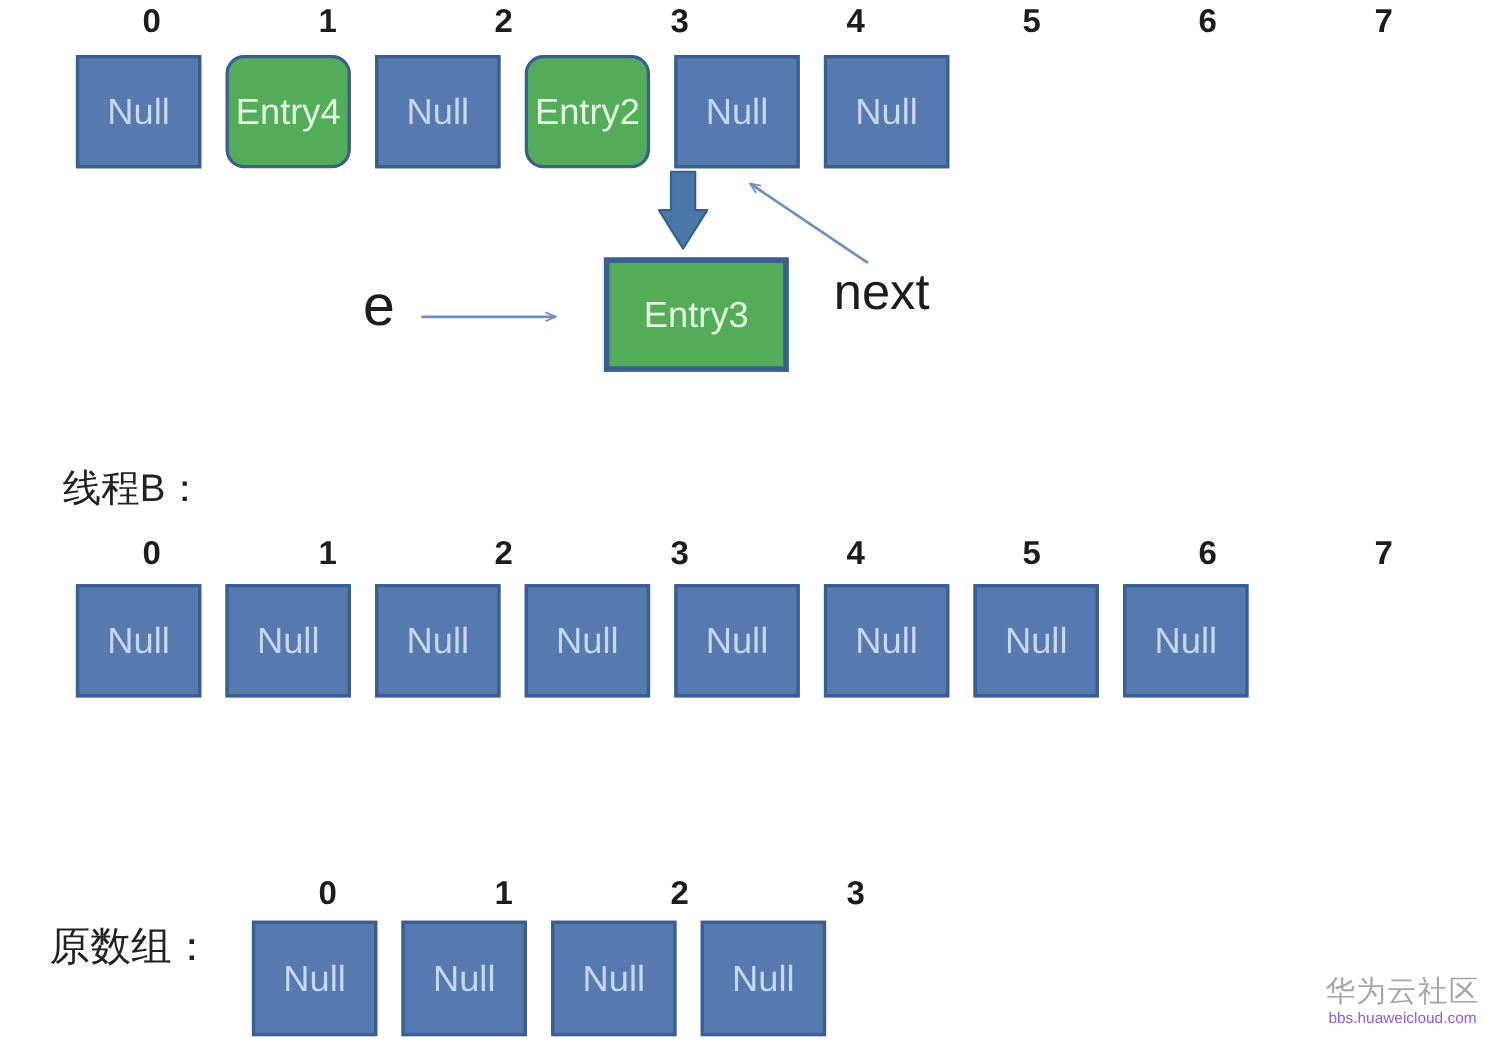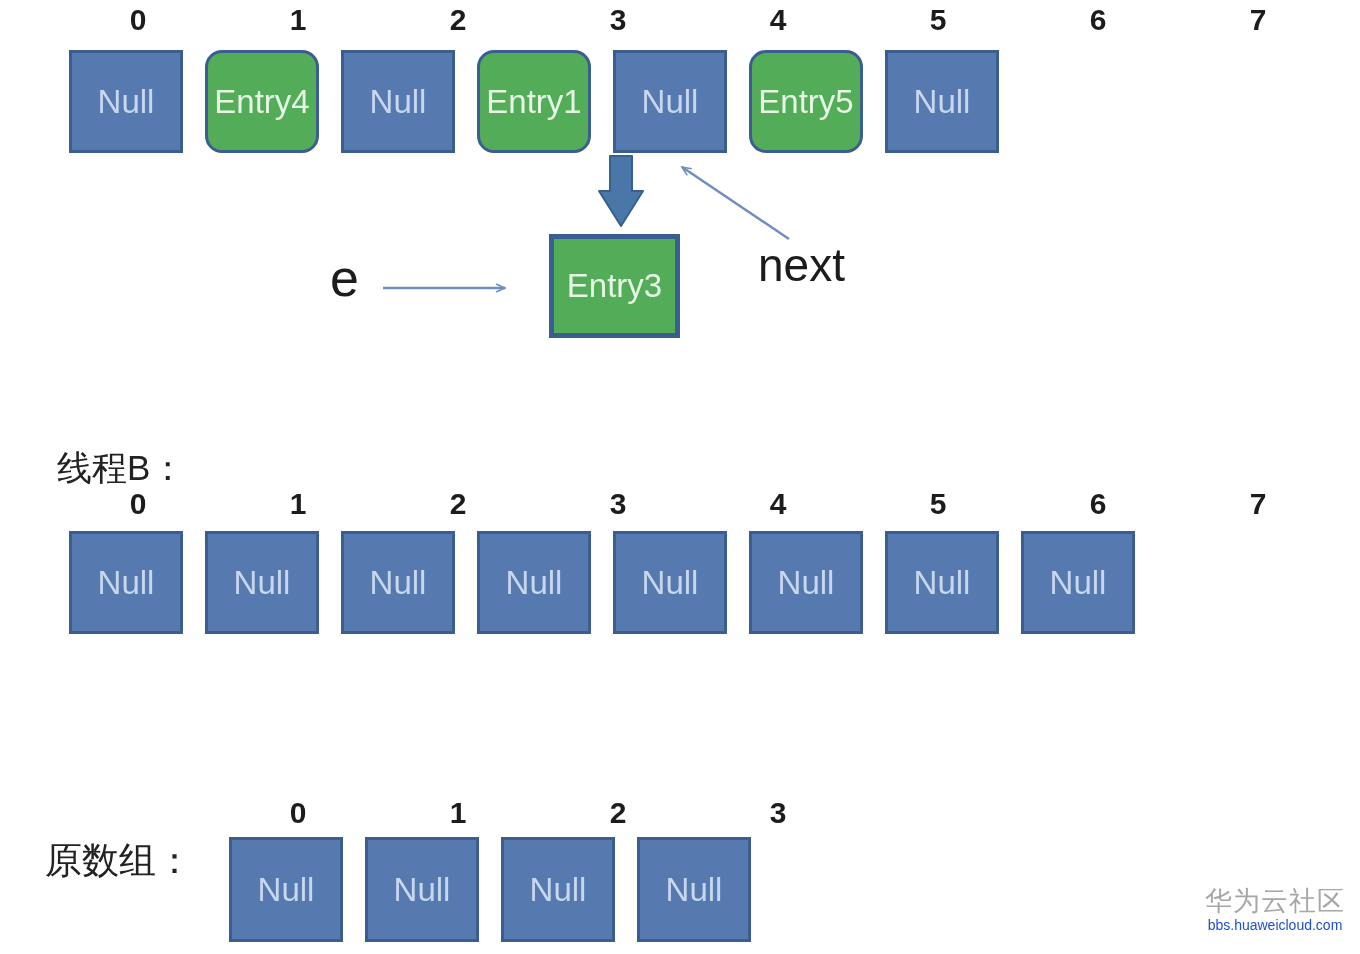--- a/index.html
+++ b/index.html
@@ -48,21 +48,21 @@
   .row3 .cell { height: 105px; }
   .cell-blue  { background: var(--cell-blue, #5679AF); color: var(--null-text, #C7D7EE); }
   .cell-green { background: var(--cell-green, #53AC58); color: var(--entry-text, #E6F4E3); border-radius: 17px; }
 
   
   .detached-node {
     position: absolute;
     left: 549px;
     top: 234px;
     box-sizing: border-box;
-    width: 131px;
+    width: 168px;
     height: 104px;
     border: 5px solid var(--cell-border, #3A5E91);
     background: var(--cell-green, #53AC58);
     color: var(--entry-text, #E6F4E3);
     display: flex;
     align-items: center;
     justify-content: center;
     font-size: 33px;
   }
 
@@ -87,38 +87,38 @@
     color: #1c1c1c;
   }
   .label-e    { left: 330px; top: 248px; font-size: 52px; }
   .label-next { left: 758px; top: 238px; font-size: 46px; }
 
   .cjk-label {
     position: absolute;
     color: #222222;
     font-weight: 400;
   }
-  .label-thread-b { left: 57px; top: 445px; font-size: 35px; text-align: center; }
+  .label-thread-b { left: 57px; top: 420px; font-size: 35px; text-align: center; }
   .label-original { left: 45px; top: 836px; font-size: 37px; font-family: Liberation Serif, serif; }
 
   .watermark {
     position: absolute;
     right: 15px;
     top: 886px;
     text-align: center;
     line-height: 1.15;
   }
   .watermark-title {
     font-size: 27px;
     color: var(--watermark-text, #a7a7a7);
     letter-spacing: 1px;
   }
   .watermark-url {
     font-size: 14px;
-    color: #1d4ed8;
+    color: #8b5cf6;
   }
 
   
   .row1-indices { left: 69px; top: 0px; }
   .row1-boxes   { left: 69px; top: 50px; }
   .row2-indices { left: 69px; top: 484px; }
   .row2-boxes   { left: 69px; top: 531px; }
   .row3-indices { left: 229px; top: 793px; }
   .row3-boxes   { left: 229px; top: 837px; }
 </style>
@@ -141,27 +141,24 @@
       <div class="cell cell-blue">
         <span>Null</span>
       </div>
       <div class="cell cell-green">
         <span>Entry4</span>
       </div>
       <div class="cell cell-blue">
         <span>Null</span>
       </div>
       <div class="cell cell-green">
-        <span>Entry1</span>
-      </div>
-      <div class="cell cell-blue">
-        <span>Null</span>
-      </div>
-      <div class="cell cell-green">
-        <span>Entry5</span>
+        <span>Entry2</span>
+      </div>
+      <div class="cell cell-blue">
+        <span>Null</span>
       </div>
       <div class="cell cell-blue">
         <span>Null</span>
       </div>
     </div>
 
   <svg class="thick-arrow-svg" width="50" height="74" viewBox="0 0 50 74">
     <polygon class="thick-arrow" points="14,1 36,1 36,36 47,36 25,71 3,36 14,36"></polygon>
   </svg>
 

